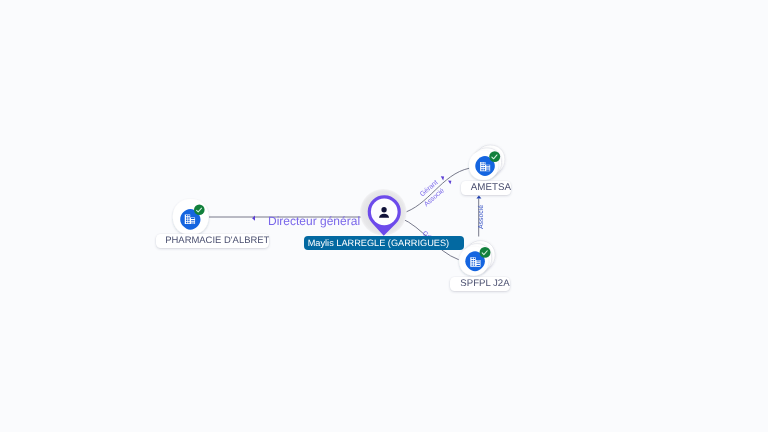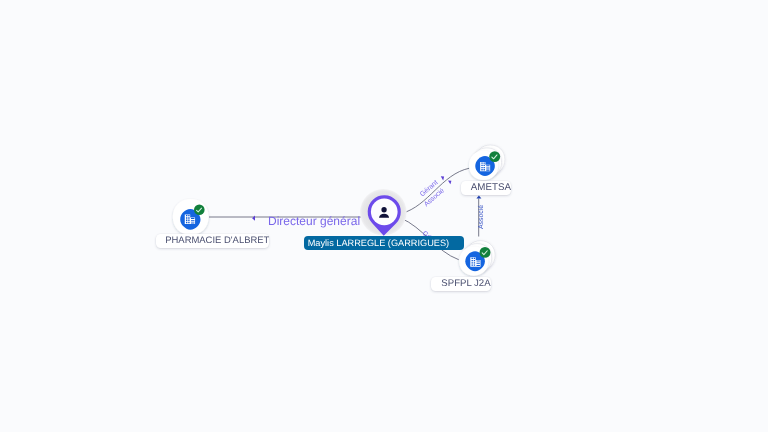--- a/index.html
+++ b/index.html
@@ -106,21 +106,21 @@
       <path d="M 477.15 243.60 C 485.82 243.60 491.75 249.53 491.75 258.20 C 491.75 266.87 485.82 272.80 477.15 272.80 C 468.48 272.80 462.55 266.87 462.55 258.20 C 462.55 249.53 468.48 243.60 477.15 243.60 Z" fill="#ffffff" stroke="#dcdde4" stroke-width="0.6" filter="url(#sh2)"></path>
       <path d="M 473.80 246.50 C 482.47 246.50 488.40 252.43 488.40 261.10 C 488.40 269.77 482.47 275.70 473.80 275.70 C 465.13 275.70 459.20 269.77 459.20 261.10 C 459.20 252.43 465.13 246.50 473.80 246.50 Z" fill="#ffffff" filter="url(#sh)"></path>
       <path d="M 475.05 251.31 C 477.69 251.31 480.01 252.70 481.81 254.49 C 483.60 256.29 484.89 258.64 484.89 261.25 C 484.89 263.86 483.68 266.26 481.87 268.07 C 480.06 269.88 477.71 271.29 475.05 271.29 C 472.39 271.29 470.14 269.71 468.36 267.94 C 466.59 266.16 465.30 263.83 465.30 261.25 C 465.30 258.67 466.42 256.24 468.23 254.43 C 470.04 252.62 472.41 251.31 475.05 251.31 Z" fill="#1565e0"></path>
       <g transform="translate(470.30,257.15) scale(0.4250,0.3958)">
         <path fill="#ffffff" d="M0 0 H12.7 V24 H0 Z M12.7 7.3 H24 V24 H12.7 Z"></path>
         <path fill="#0f5ad6" d="M2.9 1.3 h3.2 v3.3 h-3.2 Z M2.9 7.1 h3.2 v3.3 h-3.2 Z M2.9 12.8 h3.2 v3.3 h-3.2 Z M2.9 18.5 h3.2 v3.3 h-3.2 Z M8.1 1.3 h3.2 v3.3 h-3.2 Z M8.1 7.1 h3.2 v3.3 h-3.2 Z M8.1 12.8 h3.2 v3.3 h-3.2 Z M8.1 18.5 h3.2 v3.3 h-3.2 Z M14.6 8.6 h8.0 v2.6 h-8.0 Z M14.6 14.2 h8.0 v2.6 h-8.0 Z M14.6 19.8 h8.0 v2.6 h-8.0 Z"></path>
       </g>
       <circle cx="485.00" cy="252.40" r="5.45" fill="#12803c"></circle>
       <path d="M 482.17 252.89 L 483.86 254.58 L 487.29 250.77" fill="none" stroke="#d8f2e2" stroke-width="1.04" stroke-linecap="round" stroke-linejoin="round"></path>
     </svg>
-    <div class="pill" style="left:431px;top:276.8px;width:59.6px;height:14.0px;font-size:9.60px;">
+    <div class="pill" style="left:450px;top:276.8px;width:59.6px;height:14.0px;font-size:9.60px;">
       <span>SPFPL J2A</span>
     </div>
   </div>
   <div>
     <svg class="layer" viewBox="0 0 768 432">
       <circle cx="383.3" cy="212.3" r="23.3" fill="url(#halog)"></circle>
       <path d="M 383.70 235.80 L 372.02 223.01 A 16.55 16.55 0 1 1 395.95 223.56 Z" fill="#6d4aeb"></path>
       <circle cx="384.25" cy="211.85" r="13.35" fill="#fdfcff"></circle>
       <g fill="#10113a">
         <circle cx="384.05" cy="209.75" r="2.65"></circle>

